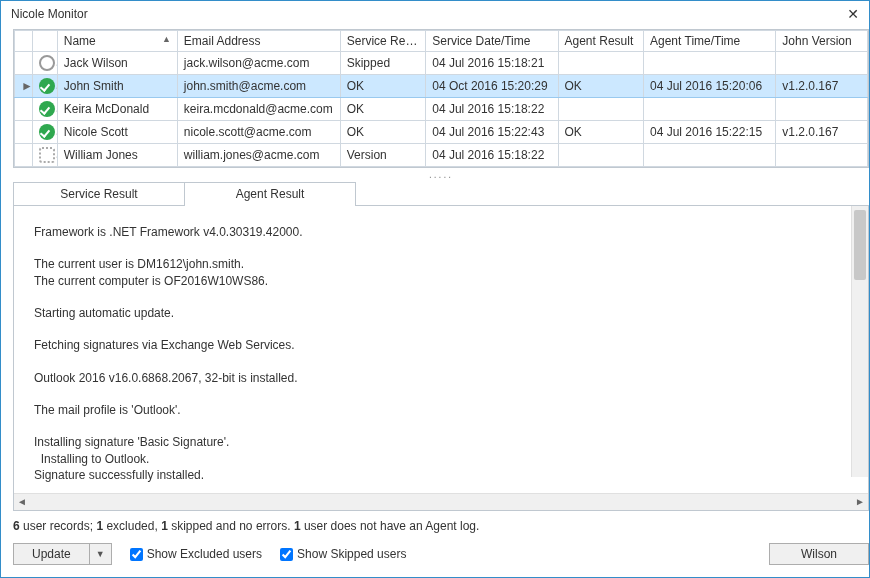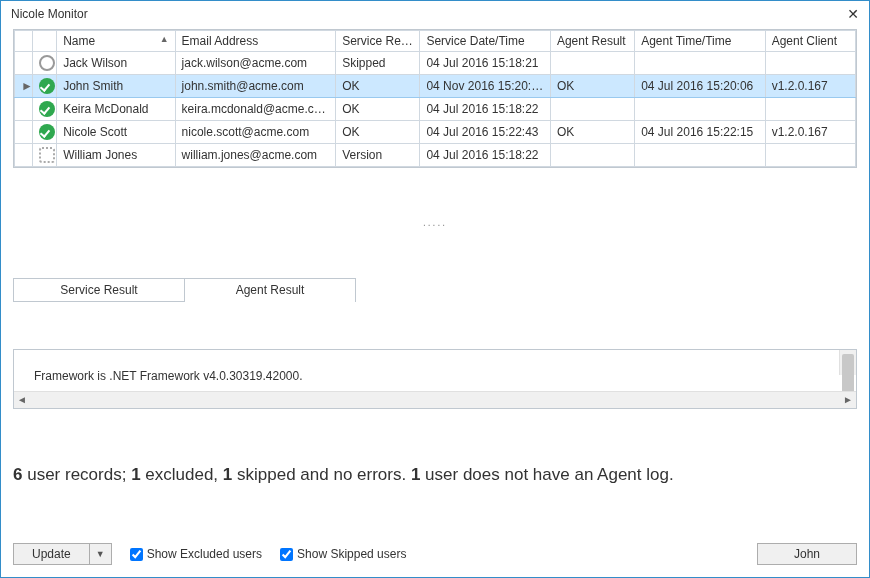--- a/index.html
+++ b/index.html
@@ -29,23 +29,22 @@
     display:flex;
     flex-direction:column;
   }
   .titlebar {
     display:flex; align-items:center; justify-content:space-between;
     padding: 6px 8px 4px 10px;
   }
   .close-x { width:16px; text-align:center; cursor:pointer; font-size:14px; line-height:14px; }
   .content {
     flex:1; display:flex; flex-direction:column;
-    padding: 0 12px 10px 12px;
+    padding: 0 0 10px 12px;
     overflow:hidden;
-    gap:48px;
   }
   
   .grid-wrap {
     border:1px solid var(--border-gray);
     margin-top:4px;
   }
   table.grid { width:100%; border-collapse:collapse; table-layout:fixed; }
   table.grid th, table.grid td {
     border:1px solid var(--border-light);
     padding:3px 6px;
@@ -99,21 +98,21 @@
     margin:12px;
     line-height:1.35;
   }
   
   .v-scroll { position:absolute; right:0; top:0; bottom:16px; width:16px; background:#f0f0f0; border-left:1px solid #e0e0e0;}
   .v-thumb { position:absolute; left:2px; right:2px; top:4px; height:70px; background:#c8c8c8; border-radius:2px;}
   .h-scroll { height:16px; background:#f0f0f0; border-top:1px solid #e0e0e0; position:relative;}
   .h-arrow { position:absolute; top:0; width:16px; height:16px; text-align:center; line-height:16px; color:#666; font-size:10px;}
   .h-arrow.left { left:0; } .h-arrow.right { right:0; }
   
-  .summary { padding:8px 0 6px 0; font-size:17px;}
+  .summary { padding:8px 0 6px 0; font-size:12px;}
   
   .footer { display:flex; align-items:center; gap:18px; padding:4px 0 2px 0;}
   .btn {
     background:var(--btn-bg); border:1px solid var(--btn-border);
     padding:3px 14px; font-size:12px; cursor:pointer;
     min-width:70px; text-align:center;
   }
   .btn.split { display:flex; align-items:center; padding:0; }
   .btn.split .btn-main { padding:3px 18px; border-right:1px solid var(--btn-border);}
   .btn.split .btn-drop { padding:3px 6px; font-size:9px; color:#555;}
@@ -147,42 +146,42 @@
       <thead>
         <tr>
           <th class="ind"></th>
           <th class="ico"></th>
           <th class="sort"><span>Name</span><span class="sort-arrow">▲</span></th>
           <th>Email Address</th>
           <th>Service Result</th>
           <th>Service Date/Time</th>
           <th>Agent Result</th>
           <th>Agent Time/Time</th>
-          <th>Agent Client</th>
+          <th>John Version</th>
         </tr>
       </thead>
       <tbody id="grid-body">
           <tr>
             <td class="ind"></td>
             <td class="ico"><span class="st-icon st-skip"></span></td>
             <td>Jack Wilson</td>
             <td>jack.wilson@acme.com</td>
             <td>Skipped</td>
             <td>04 Jul 2016 15:18:21</td>
             <td></td>
             <td></td>
             <td></td>
           </tr>
           <tr class="selected">
             <td class="ind">►</td>
             <td class="ico"><span class="st-icon st-ok"></span></td>
             <td>John Smith</td>
             <td>john.smith@acme.com</td>
             <td>OK</td>
-            <td>04 Nov 2016 15:20:29</td>
+            <td>04 Oct 2016 15:20:29</td>
             <td>OK</td>
             <td>04 Jul 2016 15:20:06</td>
             <td>v1.2.0.167</td>
           </tr>
           <tr>
             <td class="ind"></td>
             <td class="ico"><span class="st-icon st-ok"></span></td>
             <td>Keira McDonald</td>
             <td>keira.mcdonald@acme.com</td>
             <td>OK</td>
@@ -265,16 +264,16 @@
     </div>
     <label class="chk">
       <input type="checkbox" id="chk-excl" checked="" style="">
       <span>Show Excluded users</span>
     </label>
     <label class="chk">
       <input type="checkbox" id="chk-skip" checked="" style="">
       <span>Show Skipped users</span>
     </label>
     <div class="spacer"></div>
-    <div class="btn">John</div>
+    <div class="btn">Wilson</div>
   </div>
 
 </div>
 
 </body></html>

